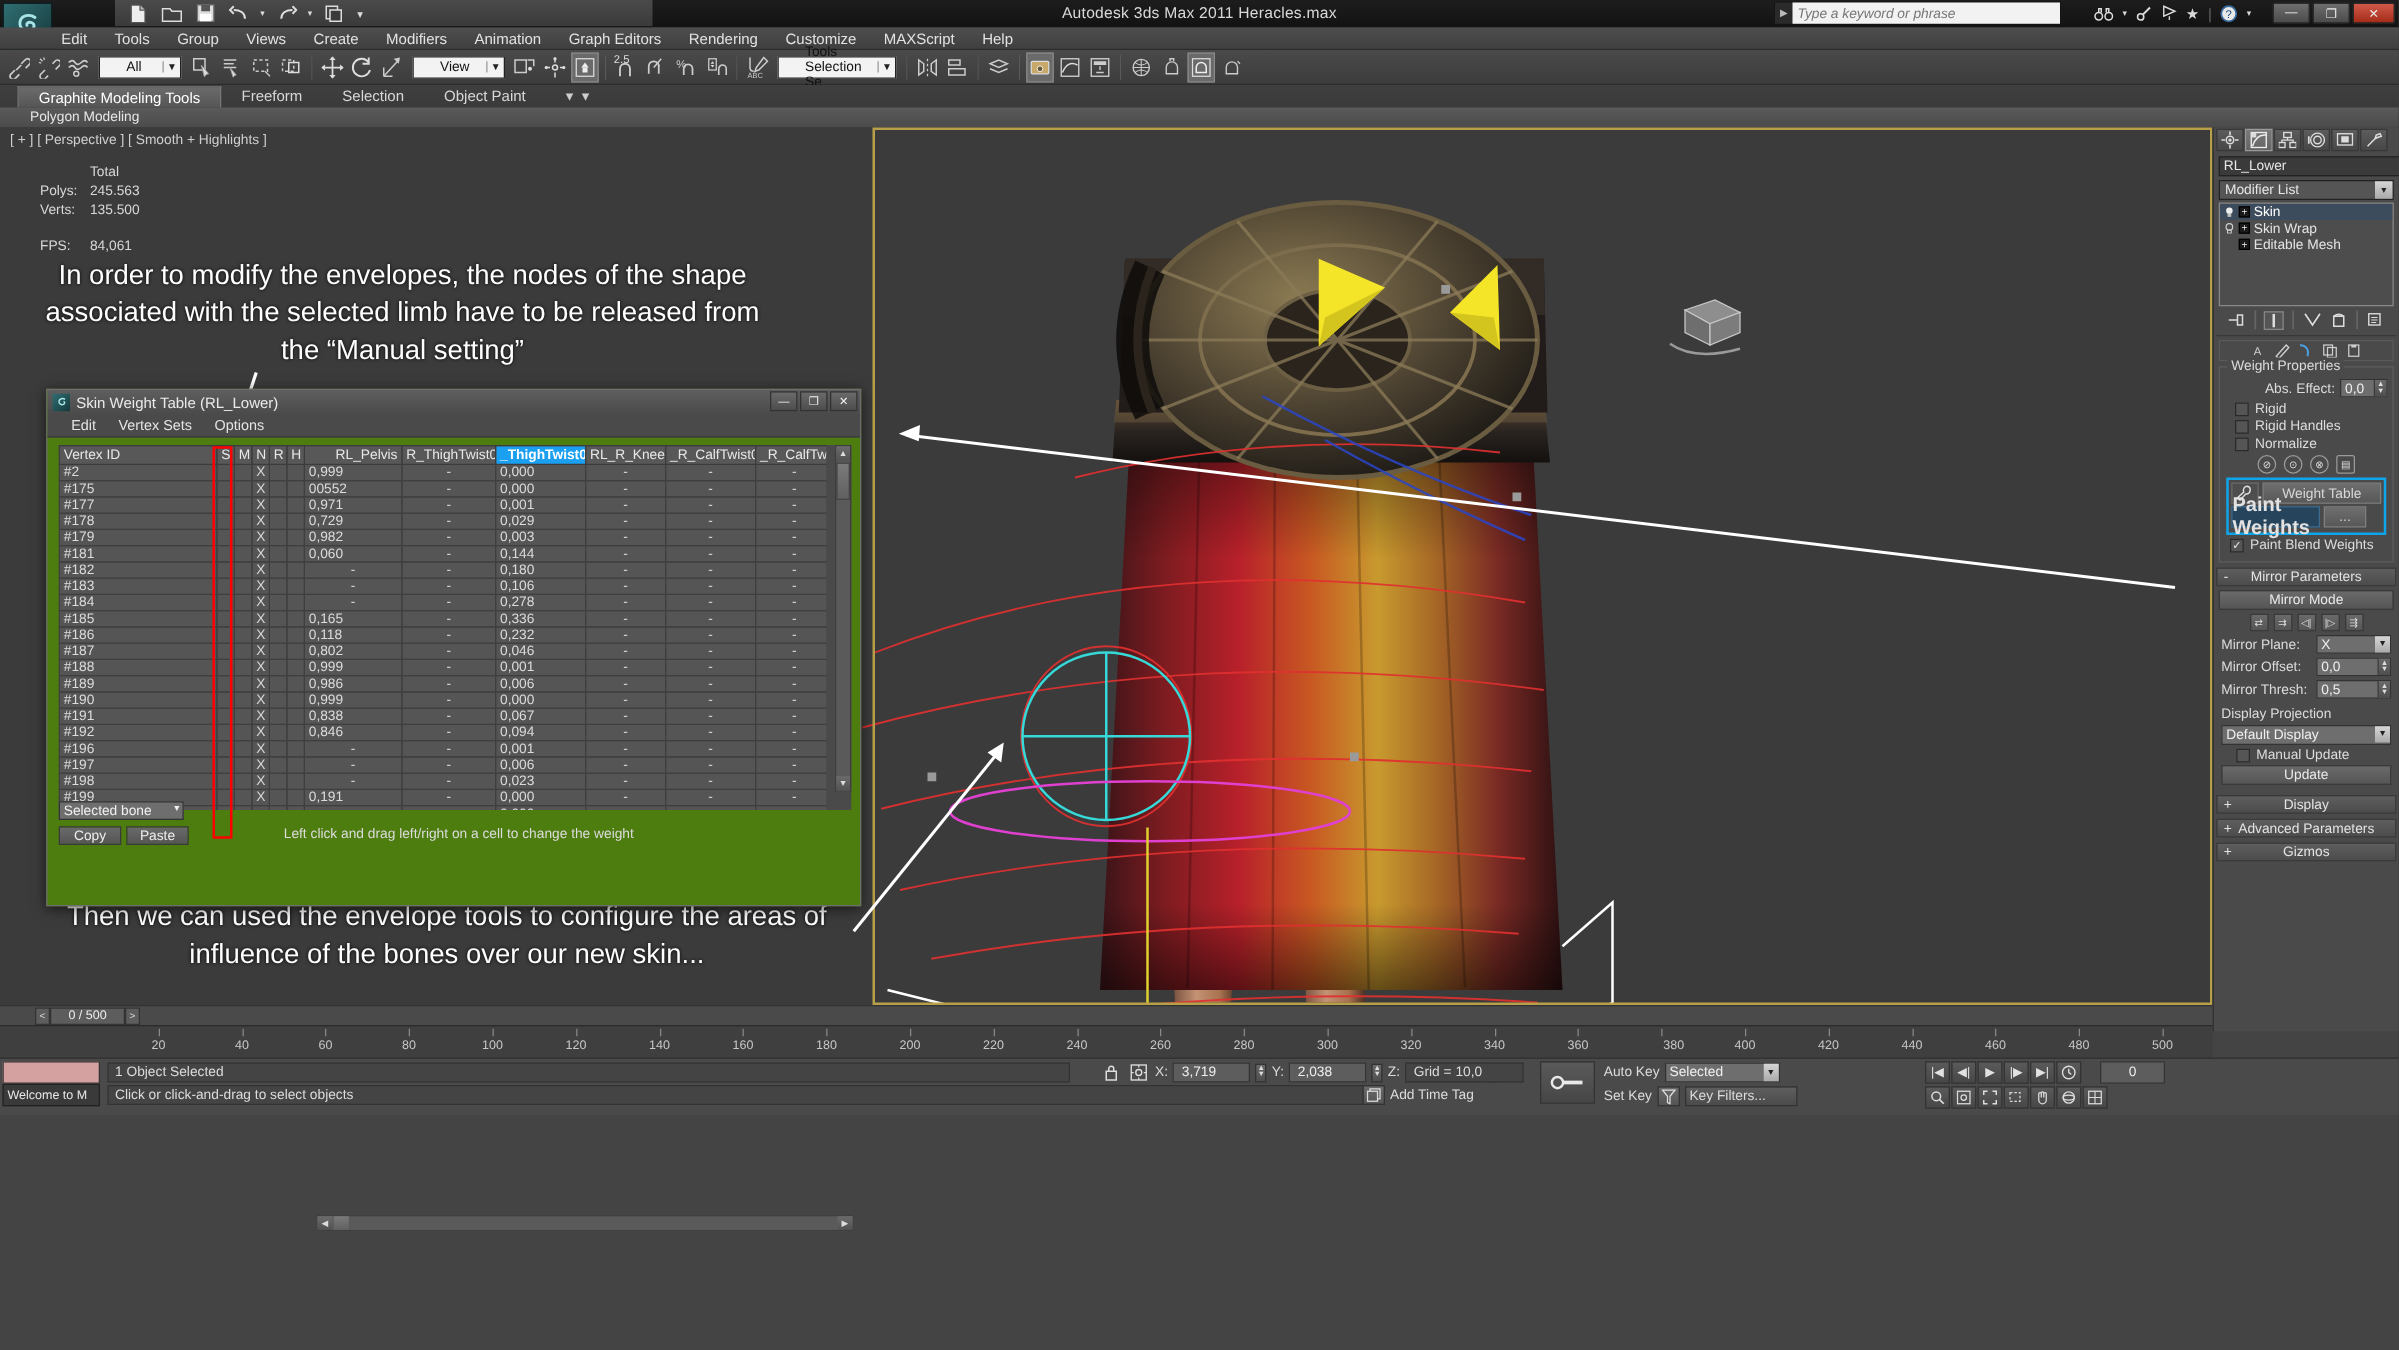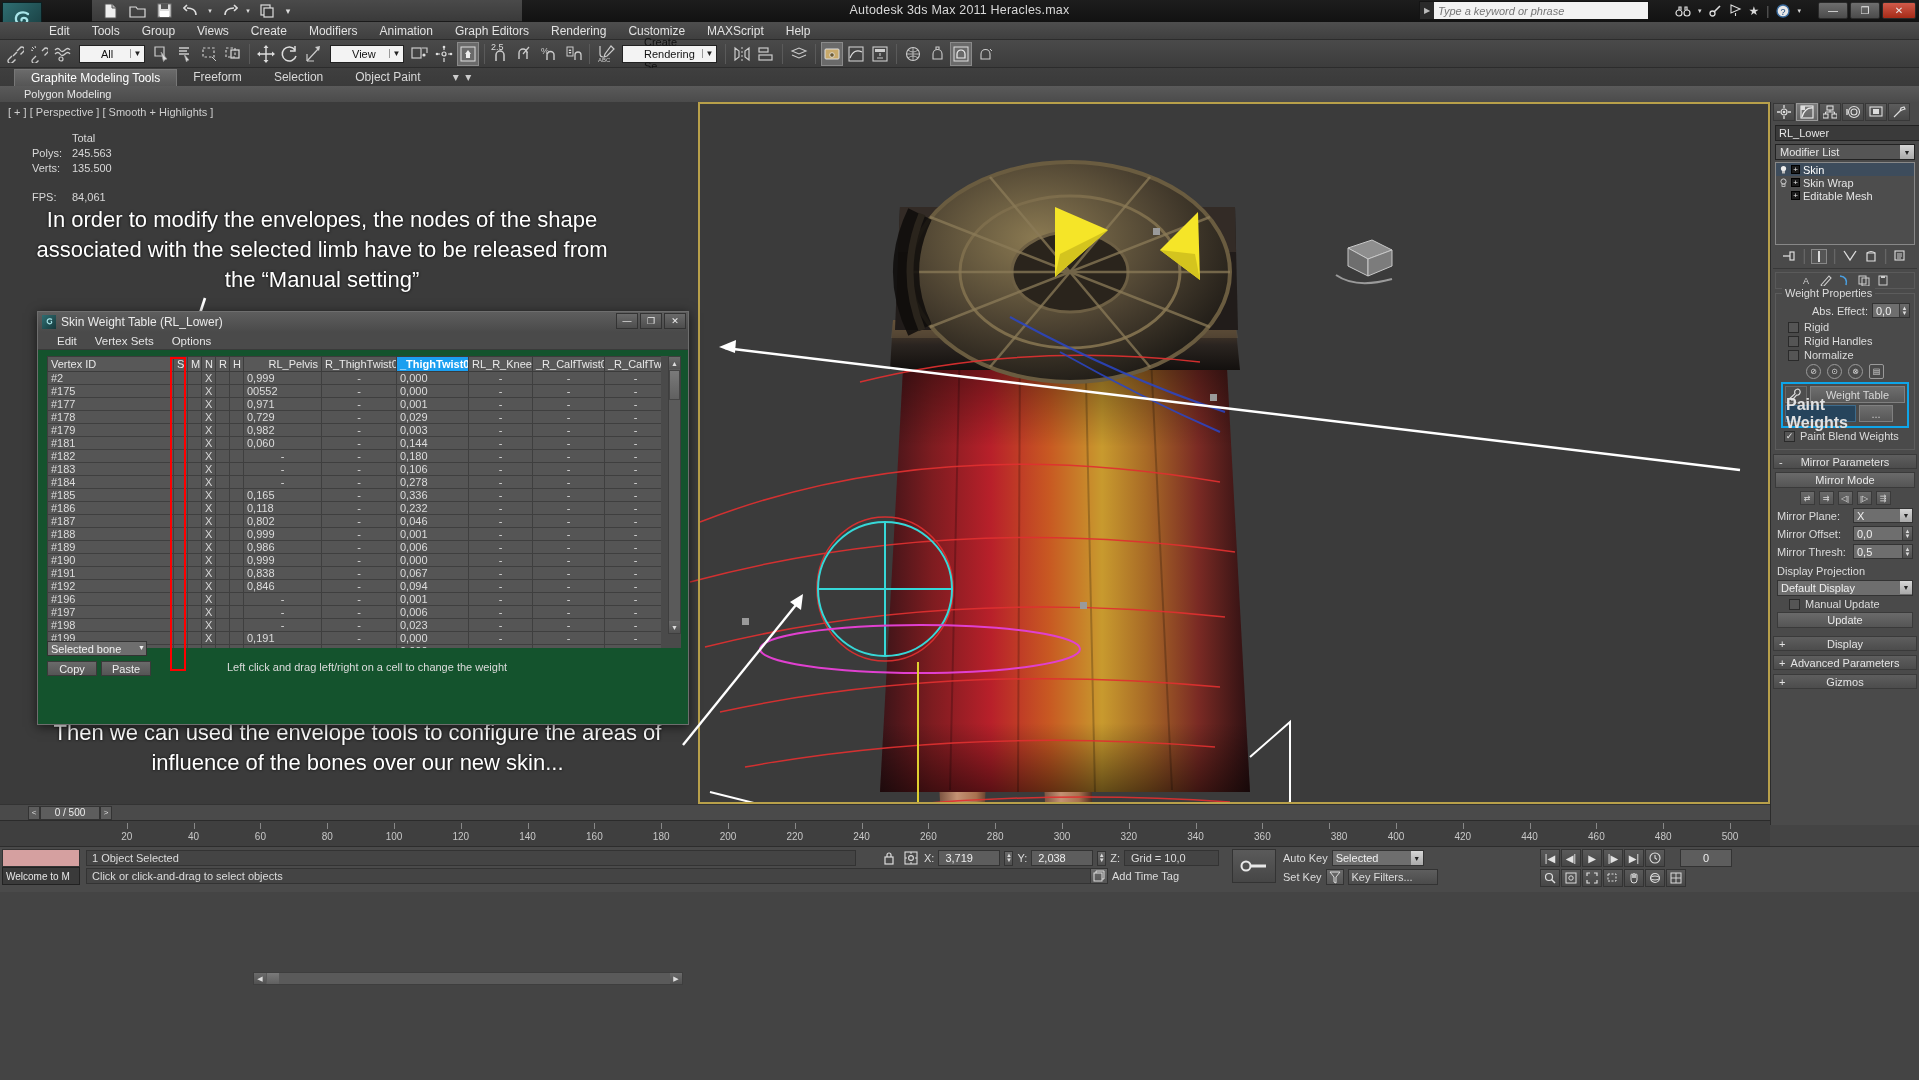--- a/index.html
+++ b/index.html
@@ -76,21 +76,21 @@
     line-height:13px;}
   .stats td { font-size:11px; color:#d8d8d8; padding-right:8px;}
   .stats .lbl { color:#d8d8d8;}
 
   
   .anno { position:absolute; color:#fff; font-size:22px; line-height:30px;
     text-align:center; text-shadow:0 0 3px #000; font-family:"Liberation Sans",sans-serif;}
 
   
   .swt { position:absolute; left:37px; top:311px; width:652px; height:414px;
-    background:#14532d; border:1px solid #6e6e6e; box-shadow:0 2px 10px rgba(0,0,0,.6);}
+    background:#4d7c0f; border:1px solid #6e6e6e; box-shadow:0 2px 10px rgba(0,0,0,.6);}
   .swt-title { height:20px; background:linear-gradient(#5e5e5e,#4a4a4a);
     display:flex; align-items:center; padding-left:4px; color:#eaeaea; font-size:12px;}
   .swt-title .ic { width:14px; height:14px; background:linear-gradient(135deg,#2f6e72,#16383b);
     color:#9fd8dc; font-size:10px; display:flex; align-items:center; justify-content:center;
     margin-right:5px;}
   .swt-wbtns { position:absolute; right:2px; top:1px; display:flex; gap:2px;}
   .swt-wb { width:22px; height:16px; background:linear-gradient(#6a6a6a,#4d4d4d);
     border:1px solid #333; display:flex; align-items:center; justify-content:center;
     color:#eee; font-size:9px;}
   .swt-menu { height:18px; background:#4a4a4a; display:flex; align-items:center;
@@ -540,21 +540,21 @@
     </div>
     <div class="tsep"></div>
     <div class="tbtn">
       <svg width="18" height="18" viewBox="0 0 18 18">
           <path d="M3 1v8q0 3 3 3" fill="none" stroke="#ccc" stroke-width="1.2"></path>
           <path d="M14 1l3 3-7 7-3 1 1-3z" fill="none" stroke="#ccc" stroke-width="1.2"></path>
           <text x="1" y="17" font-size="6" fill="#ccc" font-family="Liberation Sans">ABC</text>
         </svg>
     </div>
     <div class="tcombo" style="width:95px;margin:0 3px;">
-      <span class="cv" style="overflow:hidden;">Create Rendering Se</span>
+      <span class="cv" style="overflow:hidden;">Tools Selection Se</span>
       <span class="ca">▼</span>
     </div>
     <div class="tsep"></div>
     <div class="tbtn">
       <svg width="18" height="16" viewBox="0 0 18 16">
           <path d="M2 2v12l4-3V5zM16 2v12l-4-3V5z" fill="none" stroke="#ccc" stroke-width="1.2"></path>
           <path d="M9 1v14" stroke="#ccc" stroke-width="1" stroke-dasharray="2 2"></path>
         </svg>
     </div>
     <div class="tbtn">

